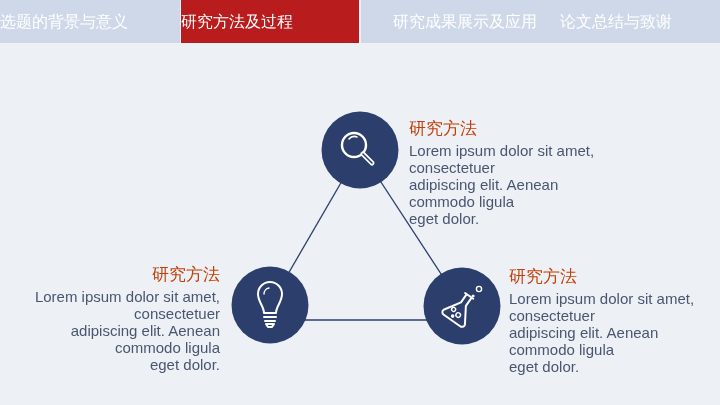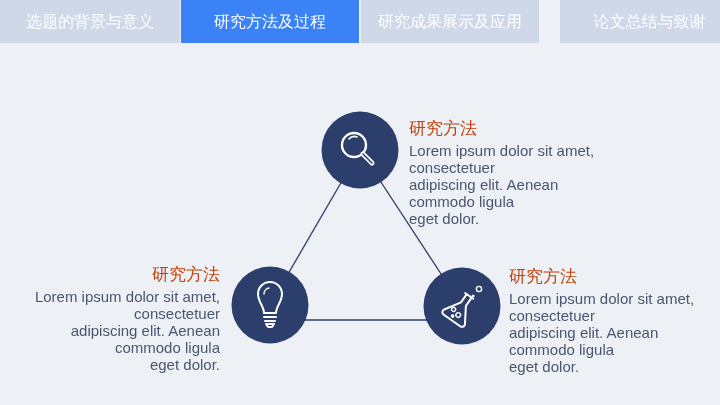--- a/index.html
+++ b/index.html
@@ -6,27 +6,27 @@
   body {
     width: 720px; height: 405px; overflow: hidden;
     background: #edf1f5;
     font-family: "Liberation Sans", "DejaVu Sans", sans-serif;
     position: relative;
   }
   .tabs { position: absolute; left: 0; top: 0; width: 720px; height: 43px; }
   .tab {
     position: absolute; top: 0; height: 43px;
     background: #cfd8e8; color: #ffffff;
-    font-size: 16px; line-height: 43px; text-align: center;
+    font-size: 16px; line-height: 43px; text-align: left;
     cursor: pointer;
   }
-  .tab.active { background: #3b82f6; color: #ffffff; }
+  .tab.active { background: #b91c1c; color: #ffffff; }
   #tab0 { left: 0; width: 180px; }
   #tab1 { left: 181px; width: 178px; }
-  #tab2 { left: 361px; width: 178px; }
+  #tab2 { left: 361px; width: 178px; padding-left: 32px; }
   #tab3 { left: 560px; width: 179px; }
 
   svg.diagram { position: absolute; left: 0; top: 0; }
 
   .block { position: absolute; width: 190px; }
   .block .title {
     font-size: 17px; color: #c2410c; line-height: 22px; margin-bottom: 2px;
   }
   .block .body {
     font-size: 15px; color: #4a5670; line-height: 17px;

